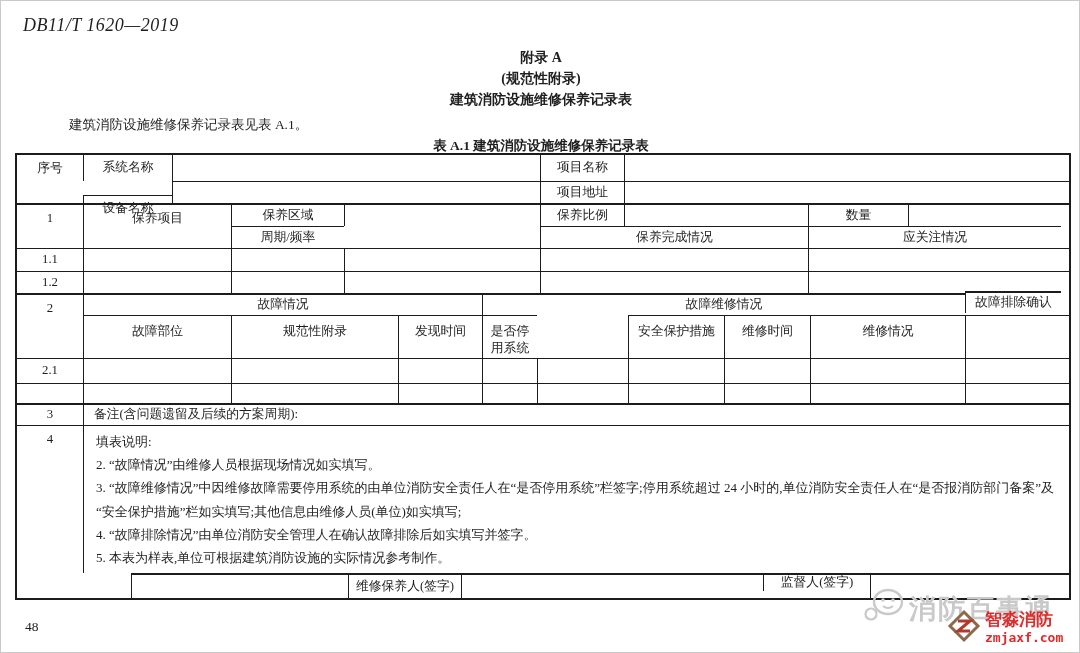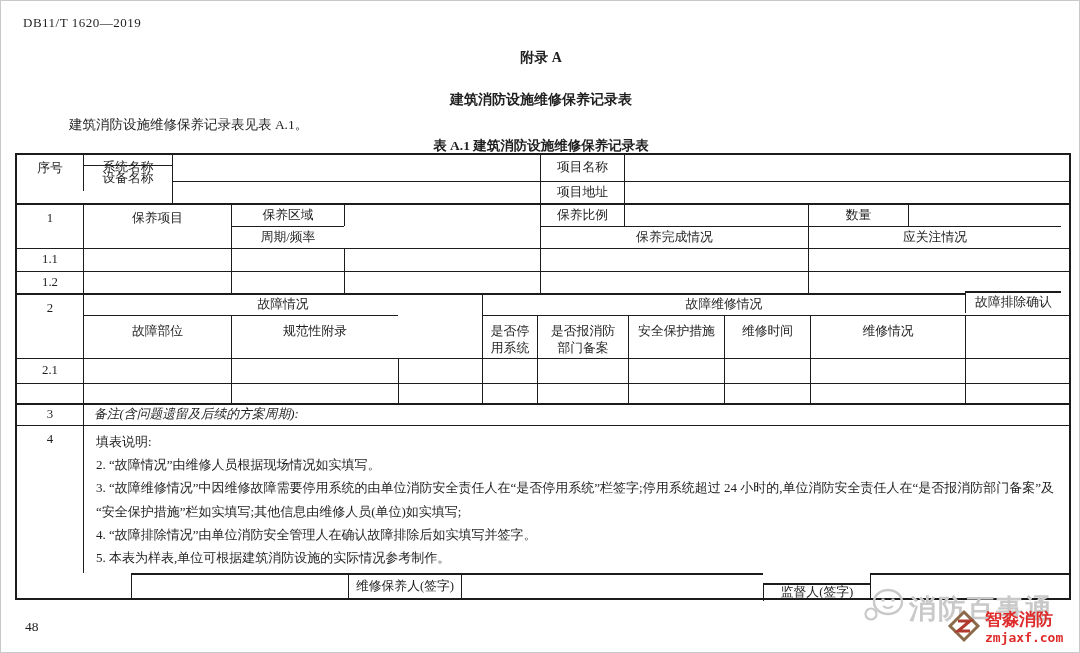--- a/index.html
+++ b/index.html
@@ -1,68 +1,69 @@
 <!DOCTYPE html>
 <html><head>
 <meta charset="utf-8">
 <style>
   html,body{margin:0;padding:0;background:#fff;}
   .page{
     position:relative;width:1080px;height:653px;background:#fff;overflow:hidden;
     font-family:"Liberation Serif","DejaVu Serif",serif;color:#1f1f1f;
     border:1px solid #c9c9c9;box-sizing:border-box;
   }
-  .doc-code{position:absolute;left:22px;top:14px;font-size:13px;letter-spacing:.5px;}
+  .doc-code{position:absolute;left:22px;top:14px;font-size:18px;letter-spacing:.5px;font-style:italic;}
   .h1{position:absolute;left:0;width:1080px;text-align:center;font-weight:bold;font-size:14px;}
   .intro{position:absolute;left:68px;top:115px;font-size:13.5px;}
   .caption{position:absolute;left:0;top:136px;width:1080px;text-align:center;font-weight:bold;font-size:13.5px;}
   .tbl{position:absolute;left:14px;top:152px;width:1052px;height:443px;border:2px solid #1c1c1c;box-sizing:content-box;}
   .c{
     position:absolute;box-sizing:border-box;border-left:1px solid #1c1c1c;border-top:1px solid #1c1c1c;
     display:flex;align-items:center;justify-content:center;font-size:12.8px;line-height:1.35;
     overflow:hidden;white-space:nowrap;
   }
   .x0{border-left:none;}
   .y0{border-top:none;}
   .tt{border-top-width:2px;}
   .vt{align-items:flex-start;padding-top:5px;}
-  .lft{justify-content:flex-start;padding-left:10px;padding-right:10px;font-style:italic;}
+  .lft{justify-content:flex-start;padding-left:10px;padding-right:10px;}
   .pl{white-space:pre-line;text-align:center;}
   .subhdr{align-items:flex-start;padding-top:7px;}
   .notes{flex-direction:column;align-items:flex-start;justify-content:space-between;padding:5px 12px;white-space:normal;}
   .notes div{line-height:21px;font-size:13px;white-space:nowrap;}
   .pageno{position:absolute;left:24px;top:618px;font-size:13.5px;}
   .wm{position:absolute;left:862px;top:586px;display:flex;align-items:flex-end;z-index:5;}
   .wm-text{font-size:27px;font-weight:bold;color:#c9c9c9;letter-spacing:2px;font-family:"Liberation Sans",sans-serif;}
   .brand{position:absolute;left:946px;top:608px;display:flex;align-items:center;z-index:6;}
   .brand-txt{margin-left:4px;font-family:"Liberation Sans",sans-serif;}
   .brand-name{font-size:17px;font-weight:bold;color:#e02b2b;line-height:18px;font-family:Liberation Mono, monospace;}
   .brand-site{font-size:13px;font-weight:bold;color:#e02b2b;line-height:15px;font-family:"DejaVu Sans Mono",monospace;}
 </style>
 </head>
 <body>
 
 <div class="page">
 
   <div class="doc-code">DB11/T 1620—2019</div>
 
   <div class="h1" style="top:48px">附录 A</div>
+  <div class="h1" style="top:69px">(规范性附录)</div>
   <div class="h1" style="top:90px">建筑消防设施维修保养记录表</div>
   <div class="intro">建筑消防设施维修保养记录表见表 A.1。</div>
   <div class="caption">表 A.1  建筑消防设施维修保养记录表</div>
 
   <div class="tbl">
 
     <div class="c x0 y0 vt" style="left:0;top:0;width:66px;height:48px">序号</div>
     <div class="c y0" style="left:66px;top:0;width:89px;height:26px">系统名称</div>
     <div class="c y0" style="left:155px;top:0;width:368px;height:26px"></div>
     <div class="c y0" style="left:523px;top:0;width:84px;height:26px">项目名称</div>
     <div class="c y0" style="left:607px;top:0;width:445px;height:26px"></div>
 
-    <div class="c" style="left:66px;top:10px;width:89px;height:26px">设备名称</div>
+    <div class="c" style="left:66px;top:40px;width:89px;height:26px">设备名称</div>
     <div class="c" style="left:155px;top:26px;width:368px;height:22px"></div>
     <div class="c" style="left:523px;top:26px;width:84px;height:22px">项目地址</div>
     <div class="c" style="left:607px;top:26px;width:445px;height:22px"></div>
 
     <div class="c x0 tt vt" style="left:0;top:48px;width:66px;height:45px">1</div>
     <div class="c tt vt" style="left:66px;top:48px;width:148px;height:45px">保养项目</div>
     <div class="c tt" style="left:214px;top:48px;width:113px;height:23px">保养区域</div>
     <div class="c tt" style="left:327px;top:48px;width:196px;height:23px"></div>
     <div class="c tt" style="left:523px;top:48px;width:84px;height:23px">保养比例</div>
     <div class="c tt" style="left:607px;top:48px;width:184px;height:23px"></div>
@@ -87,24 +88,23 @@
     <div class="c" style="left:523px;top:116px;width:268px;height:22px"></div>
     <div class="c" style="left:791px;top:116px;width:261px;height:22px"></div>
 
     <div class="c x0 tt vt" style="left:0;top:138px;width:66px;height:65px">2</div>
     <div class="c tt" style="left:66px;top:138px;width:399px;height:22px">故障情况</div>
     <div class="c tt" style="left:465px;top:138px;width:483px;height:22px">故障维修情况</div>
     <div class="c tt" style="left:948px;top:136px;width:96px;height:22px">故障排除确认</div>
 
     <div class="c subhdr" style="left:66px;top:160px;width:148px;height:43px">故障部位</div>
     <div class="c subhdr" style="left:214px;top:160px;width:167px;height:43px">规范性附录</div>
+    <div class="c subhdr" style="left:381px;top:160px;width:84px;height:43px">发现时间</div>
     <div class="c subhdr pl" style="left:465px;top:160px;width:55px;height:43px">是否停
 用系统</div>
-    <div class="c subhdr pl" style="left:520px;top:160px;width:91px;height:43px">是否报消防
-部门备案</div>
     <div class="c subhdr" style="left:611px;top:160px;width:96px;height:43px">安全保护措施</div>
     <div class="c subhdr" style="left:707px;top:160px;width:86px;height:43px">维修时间</div>
     <div class="c subhdr" style="left:793px;top:160px;width:155px;height:43px">维修情况</div>
     <div class="c" style="left:948px;top:160px;width:104px;height:43px"></div>
 
     <div class="c x0" style="left:0;top:203px;width:66px;height:25px">2.1</div>
     <div class="c" style="left:66px;top:203px;width:148px;height:25px"></div>
     <div class="c" style="left:214px;top:203px;width:167px;height:25px"></div>
     <div class="c" style="left:381px;top:203px;width:84px;height:25px"></div>
     <div class="c" style="left:465px;top:203px;width:55px;height:25px"></div>
@@ -134,21 +134,21 @@
       <div>2. “故障情况”由维修人员根据现场情况如实填写。</div>
       <div>3. “故障维修情况”中因维修故障需要停用系统的由单位消防安全责任人在“是否停用系统”栏签字;停用系统超过 24 小时的,单位消防安全责任人在“是否报消防部门备案”及</div>
       <div>“安全保护措施”栏如实填写;其他信息由维修人员(单位)如实填写;</div>
       <div>4. “故障排除情况”由单位消防安全管理人在确认故障排除后如实填写并签字。</div>
       <div>5. 本表为样表,单位可根据建筑消防设施的实际情况参考制作。</div>
     </div>
 
     <div class="c tt" style="left:114px;top:418px;width:217px;height:25px"></div>
     <div class="c tt" style="left:331px;top:418px;width:113px;height:25px">维修保养人(签字)</div>
     <div class="c tt" style="left:444px;top:418px;width:302px;height:25px"></div>
-    <div class="c tt" style="left:746px;top:428px;width:107px;height:18px">监督人(签字)</div>
+    <div class="c tt" style="left:746px;top:418px;width:107px;height:18px">监督人(签字)</div>
     <div class="c tt" style="left:853px;top:418px;width:199px;height:25px"></div>
   </div>
 
   <div class="pageno">48</div>
 
   <div class="wm">
     <span style="display:inline-block;margin-right:4px;">
       <svg width="42" height="36" viewBox="0 0 42 36">
         <ellipse cx="25" cy="15" rx="14" ry="12" fill="none" stroke="#c9c9c9" stroke-width="2.4"></ellipse>
         <circle cx="8" cy="27" r="5.5" fill="none" stroke="#c9c9c9" stroke-width="2.2"></circle>

